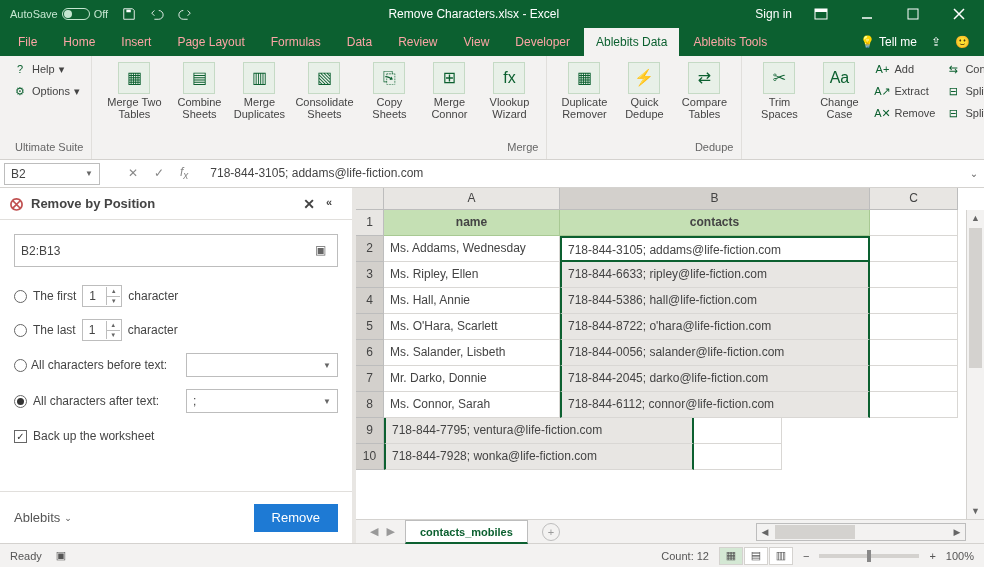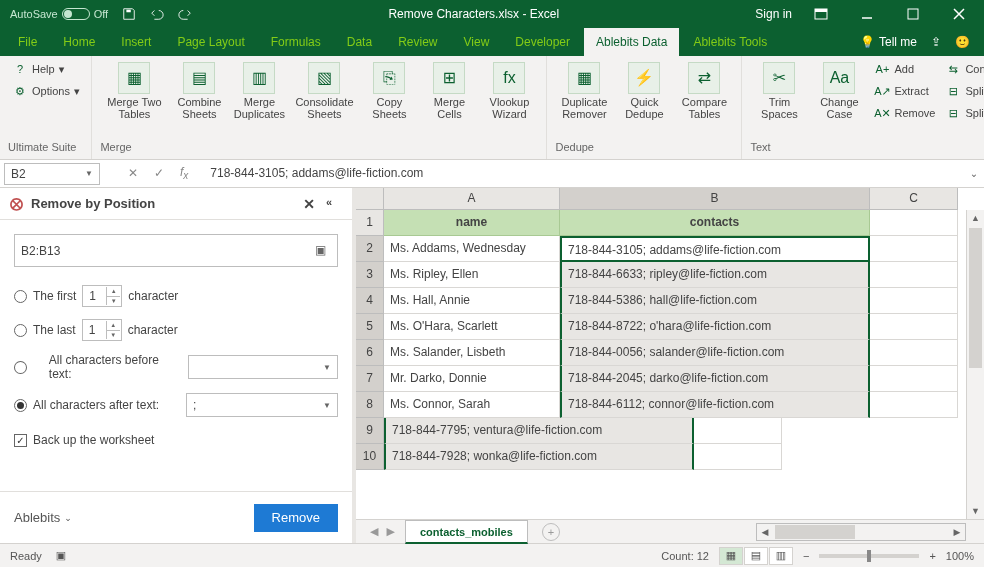--- a/index.html
+++ b/index.html
@@ -8,27 +8,27 @@
 .autosave{margin-left:10px;color:#c5e6d0;font-size:11px;display:flex;align-items:center;gap:4px}
 .toggle{width:28px;height:12px;border:1px solid #c5e6d0;border-radius:7px;display:inline-flex;align-items:center;padding:1px}
 .toggle-knob{width:8px;height:8px;border-radius:50%;background:#c5e6d0}
 .qat{display:flex;gap:14px;margin-left:14px}
 .qat-icon{width:14px;height:14px;display:inline-flex}
 .title-text{flex:1;text-align:center;font-size:12px}
 .win-controls{display:flex;align-items:center;gap:4px;margin-right:4px}
 .win-btn{width:42px;height:20px;display:flex;align-items:center;justify-content:center;color:#fff}
 .signin{margin-right:8px;color:#fff;font-size:12px}
 .ribbon-tabs{height:28px;background:#0c6030;display:flex;align-items:center;padding-left:6px;gap:2px}
-.ribbon-tab{padding:0 12px;height:28px;line-height:28px;color:#84cc16;font-size:12px;cursor:pointer}
+.ribbon-tab{padding:0 12px;height:28px;line-height:28px;color:#fca5a5;font-size:12px;cursor:pointer}
 .ribbon-tab.active{background:#f3f2f1;color:#0c6030}
 .ribbon-right{margin-left:auto;display:flex;align-items:center;gap:14px;padding-right:14px}
 .tellme{color:#fff;display:flex;align-items:center;gap:4px}
 .ribbon{height:104px;background:#f3f2f1;border-bottom:1px solid #d4d2cf;display:flex}
 .r-group{border-right:1px solid #e1dfdc;padding:4px 8px;display:flex;flex-direction:column;justify-content:space-between}
-.r-group-label{text-align:left;font-size:11px;color:#666;height:16px;line-height:16px}
+.r-group-label{text-align:right;font-size:11px;color:#666;height:16px;line-height:16px}
 .r-content{display:flex;gap:2px;flex:1;align-items:flex-start}
 .r-vbtn{display:flex;flex-direction:column;align-items:center;width:58px;padding:2px;text-align:center;font-size:11px;line-height:12px;gap:2px;cursor:pointer}
 .r-vbtn.wide{width:68px}
 .r-icon{width:32px;height:32px;background:#e8f0e8;border:1px solid #c5dac5;display:flex;align-items:center;justify-content:center;font-size:16px;color:#0c6030}
 .r-small{display:flex;flex-direction:column;gap:4px;justify-content:center}
 .r-small-item{display:flex;align-items:center;gap:4px;font-size:11px;padding:2px 4px;cursor:pointer;white-space:nowrap}
 .sm-icon{width:16px;height:14px;display:inline-flex;align-items:center;justify-content:center;font-size:11px;color:#0c6030}
 .namebox-row{height:28px;display:flex;align-items:center;border-bottom:1px solid #d4d2cf;background:#fff}
 .namebox{width:96px;height:22px;border:1px solid #bdbdbd;margin-left:4px;padding:0 6px;font-size:12px;display:flex;align-items:center;justify-content:space-between}
 .nb-dd{font-size:8px;color:#666}
@@ -199,21 +199,21 @@
       <div class="r-vbtn wide">
           <div class="r-icon">▧</div>
           <span>Consolidate Sheets</span>
         </div>
       <div class="r-vbtn">
           <div class="r-icon">⎘</div>
           <span>Copy Sheets</span>
         </div>
       <div class="r-vbtn">
           <div class="r-icon">⊞</div>
-          <span>Merge Cells</span>
+          <span>Merge Connor</span>
         </div>
       <div class="r-vbtn">
           <div class="r-icon">fx</div>
           <span>Vlookup Wizard</span>
         </div>
     </div>
     <div class="r-group-label">Merge</div>
   </div>
   <div class="r-group">
     <div class="r-content">
@@ -320,21 +320,21 @@
         <span class="spinner">
             <span>1</span>
             <span class="spinner-btns">
               <div>▲</div>
               <div>▼</div>
             </span>
           </span>
         <span>character</span>
       </div>
       <div class="tp-radio-row" style="justify-content:space-between">
-        <span style="display:flex;align-items:center;gap:22px">
+        <span style="display:flex;align-items:center;gap:4px">
             <span class="radio"></span>
             <span>All characters before text:</span>
           </span>
         <span class="tp-combo">
             <span></span>
             <span class="dd">▼</span>
           </span>
       </div>
       <div class="tp-radio-row" style="justify-content:space-between">
         <span style="display:flex;align-items:center;gap:6px">

